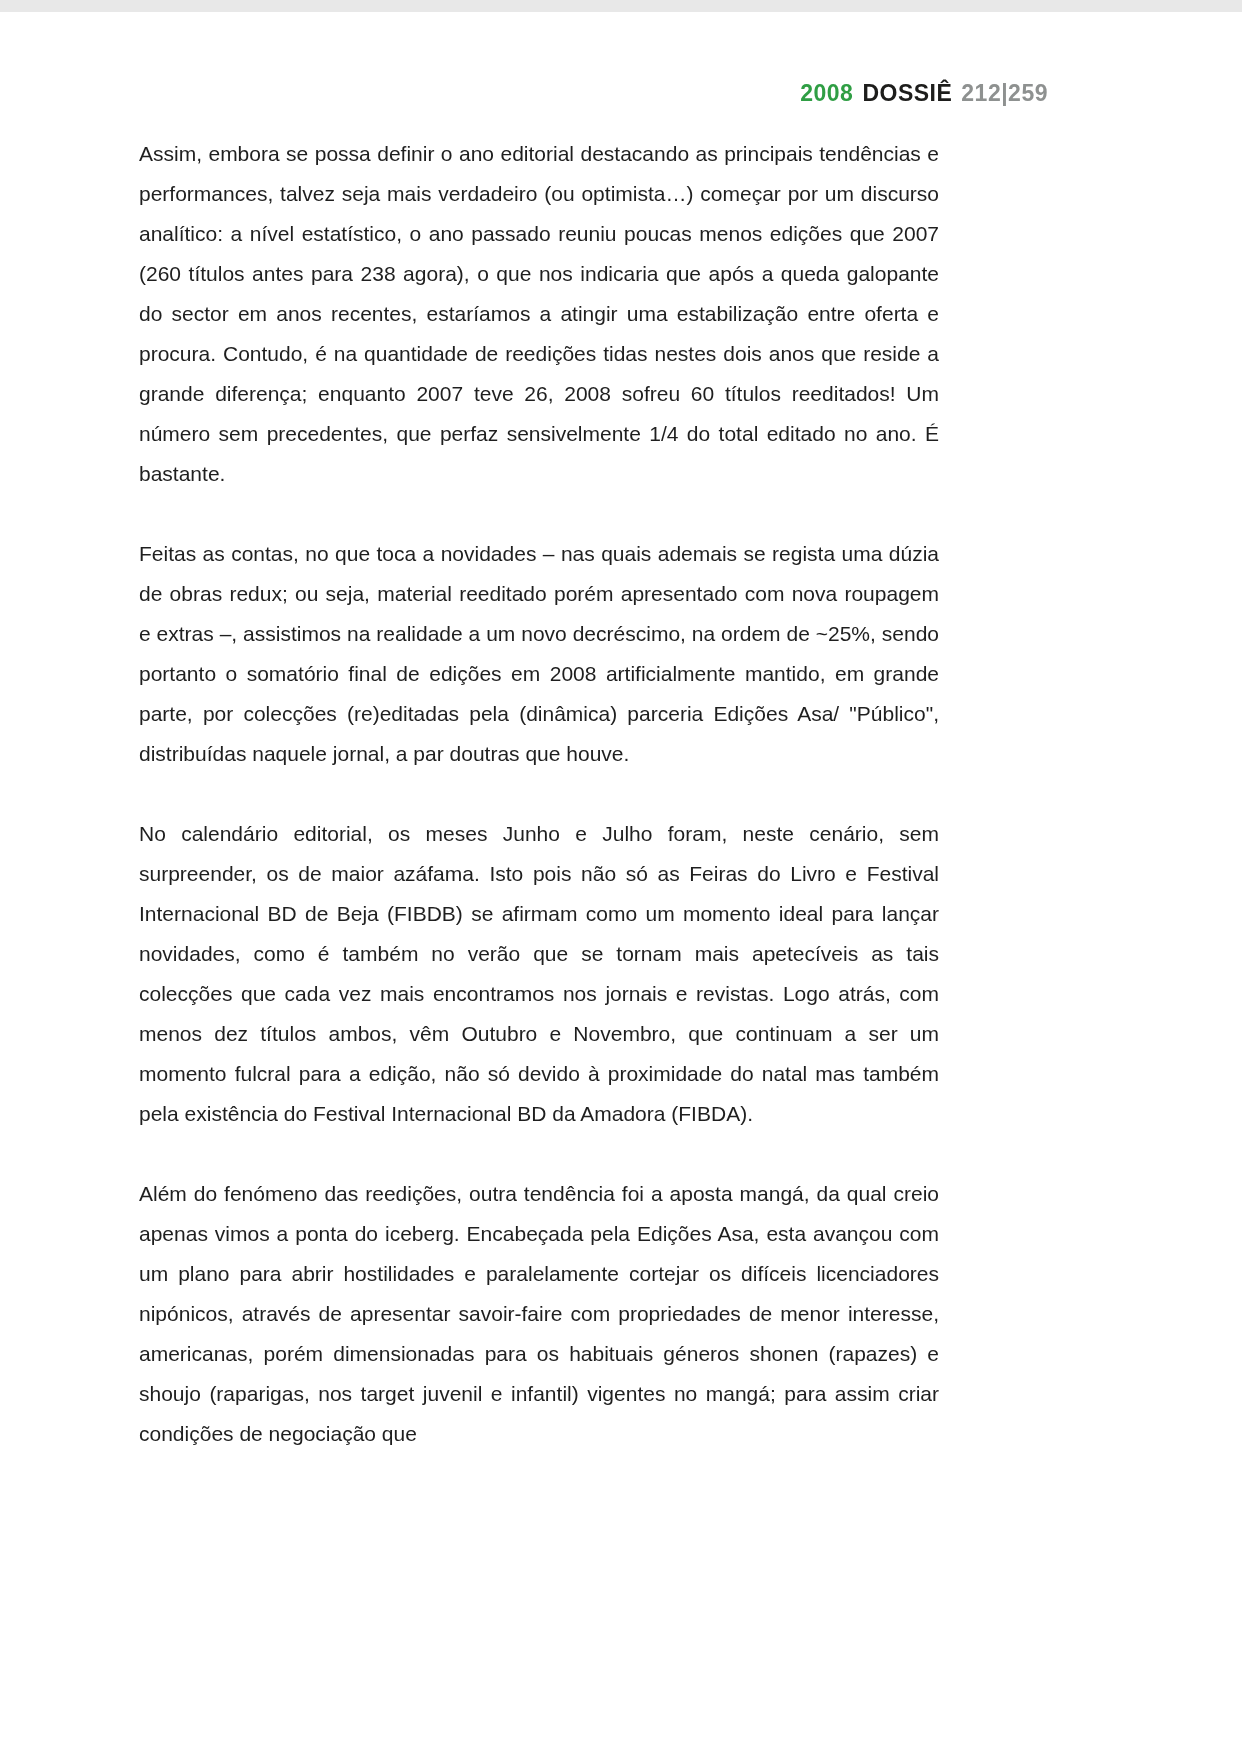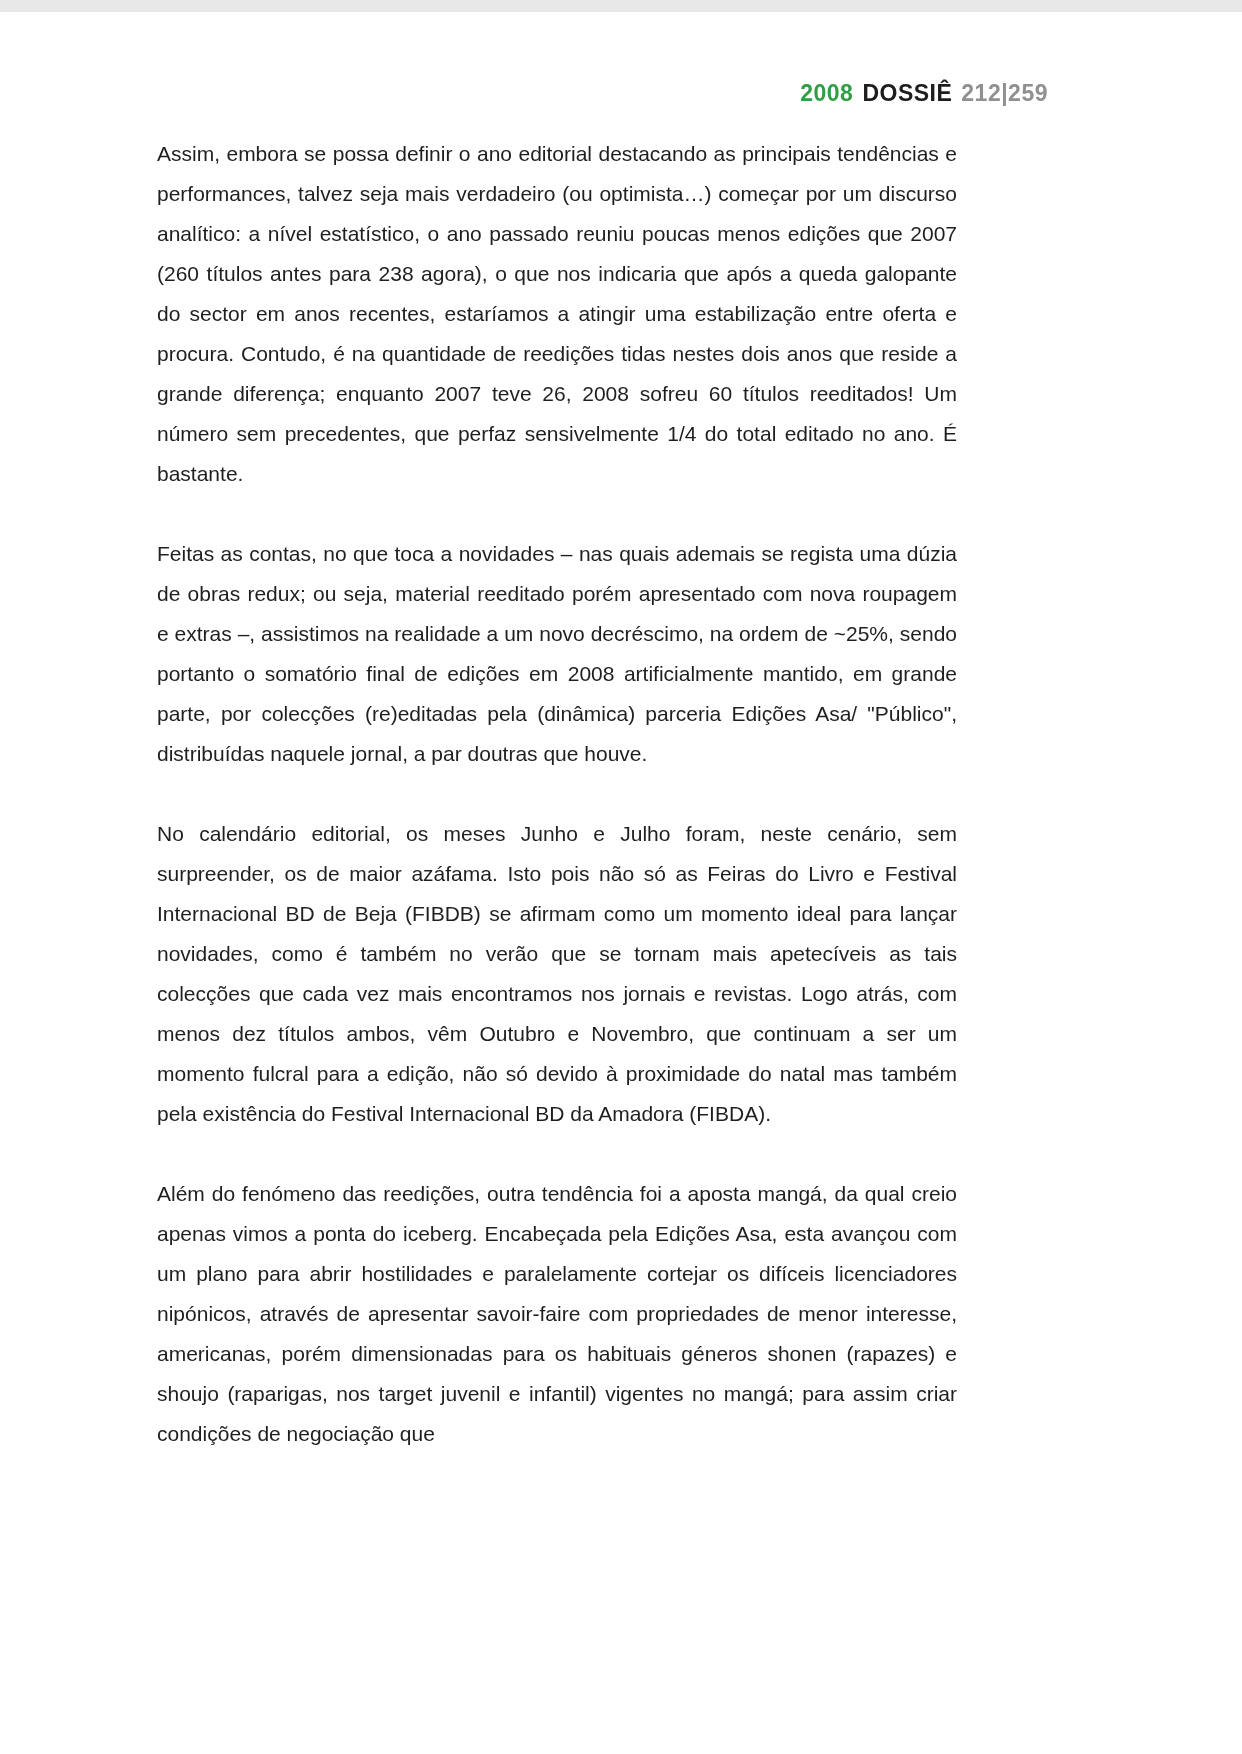--- a/index.html
+++ b/index.html
@@ -30,21 +30,21 @@
     font-weight: bold;
     letter-spacing: 0.5px;
     white-space: nowrap;
   }
   .page-header .year   { color: var(--year-green); margin-right: 9px; }
   .page-header .title  { color: var(--title-black); margin-right: 9px; }
   .page-header .pages  { color: var(--pages-gray); }
   .body-text {
     position: absolute;
     top: 122px;
-    left: 157px;
+    left: 139px;
     width: 800px;
     font-size: 21px;
     line-height: 40px;
     color: var(--body-text);
   }
   .body-text p {
     text-align: justify;
     text-justify: inter-word;
     margin-bottom: 40px;
   }

